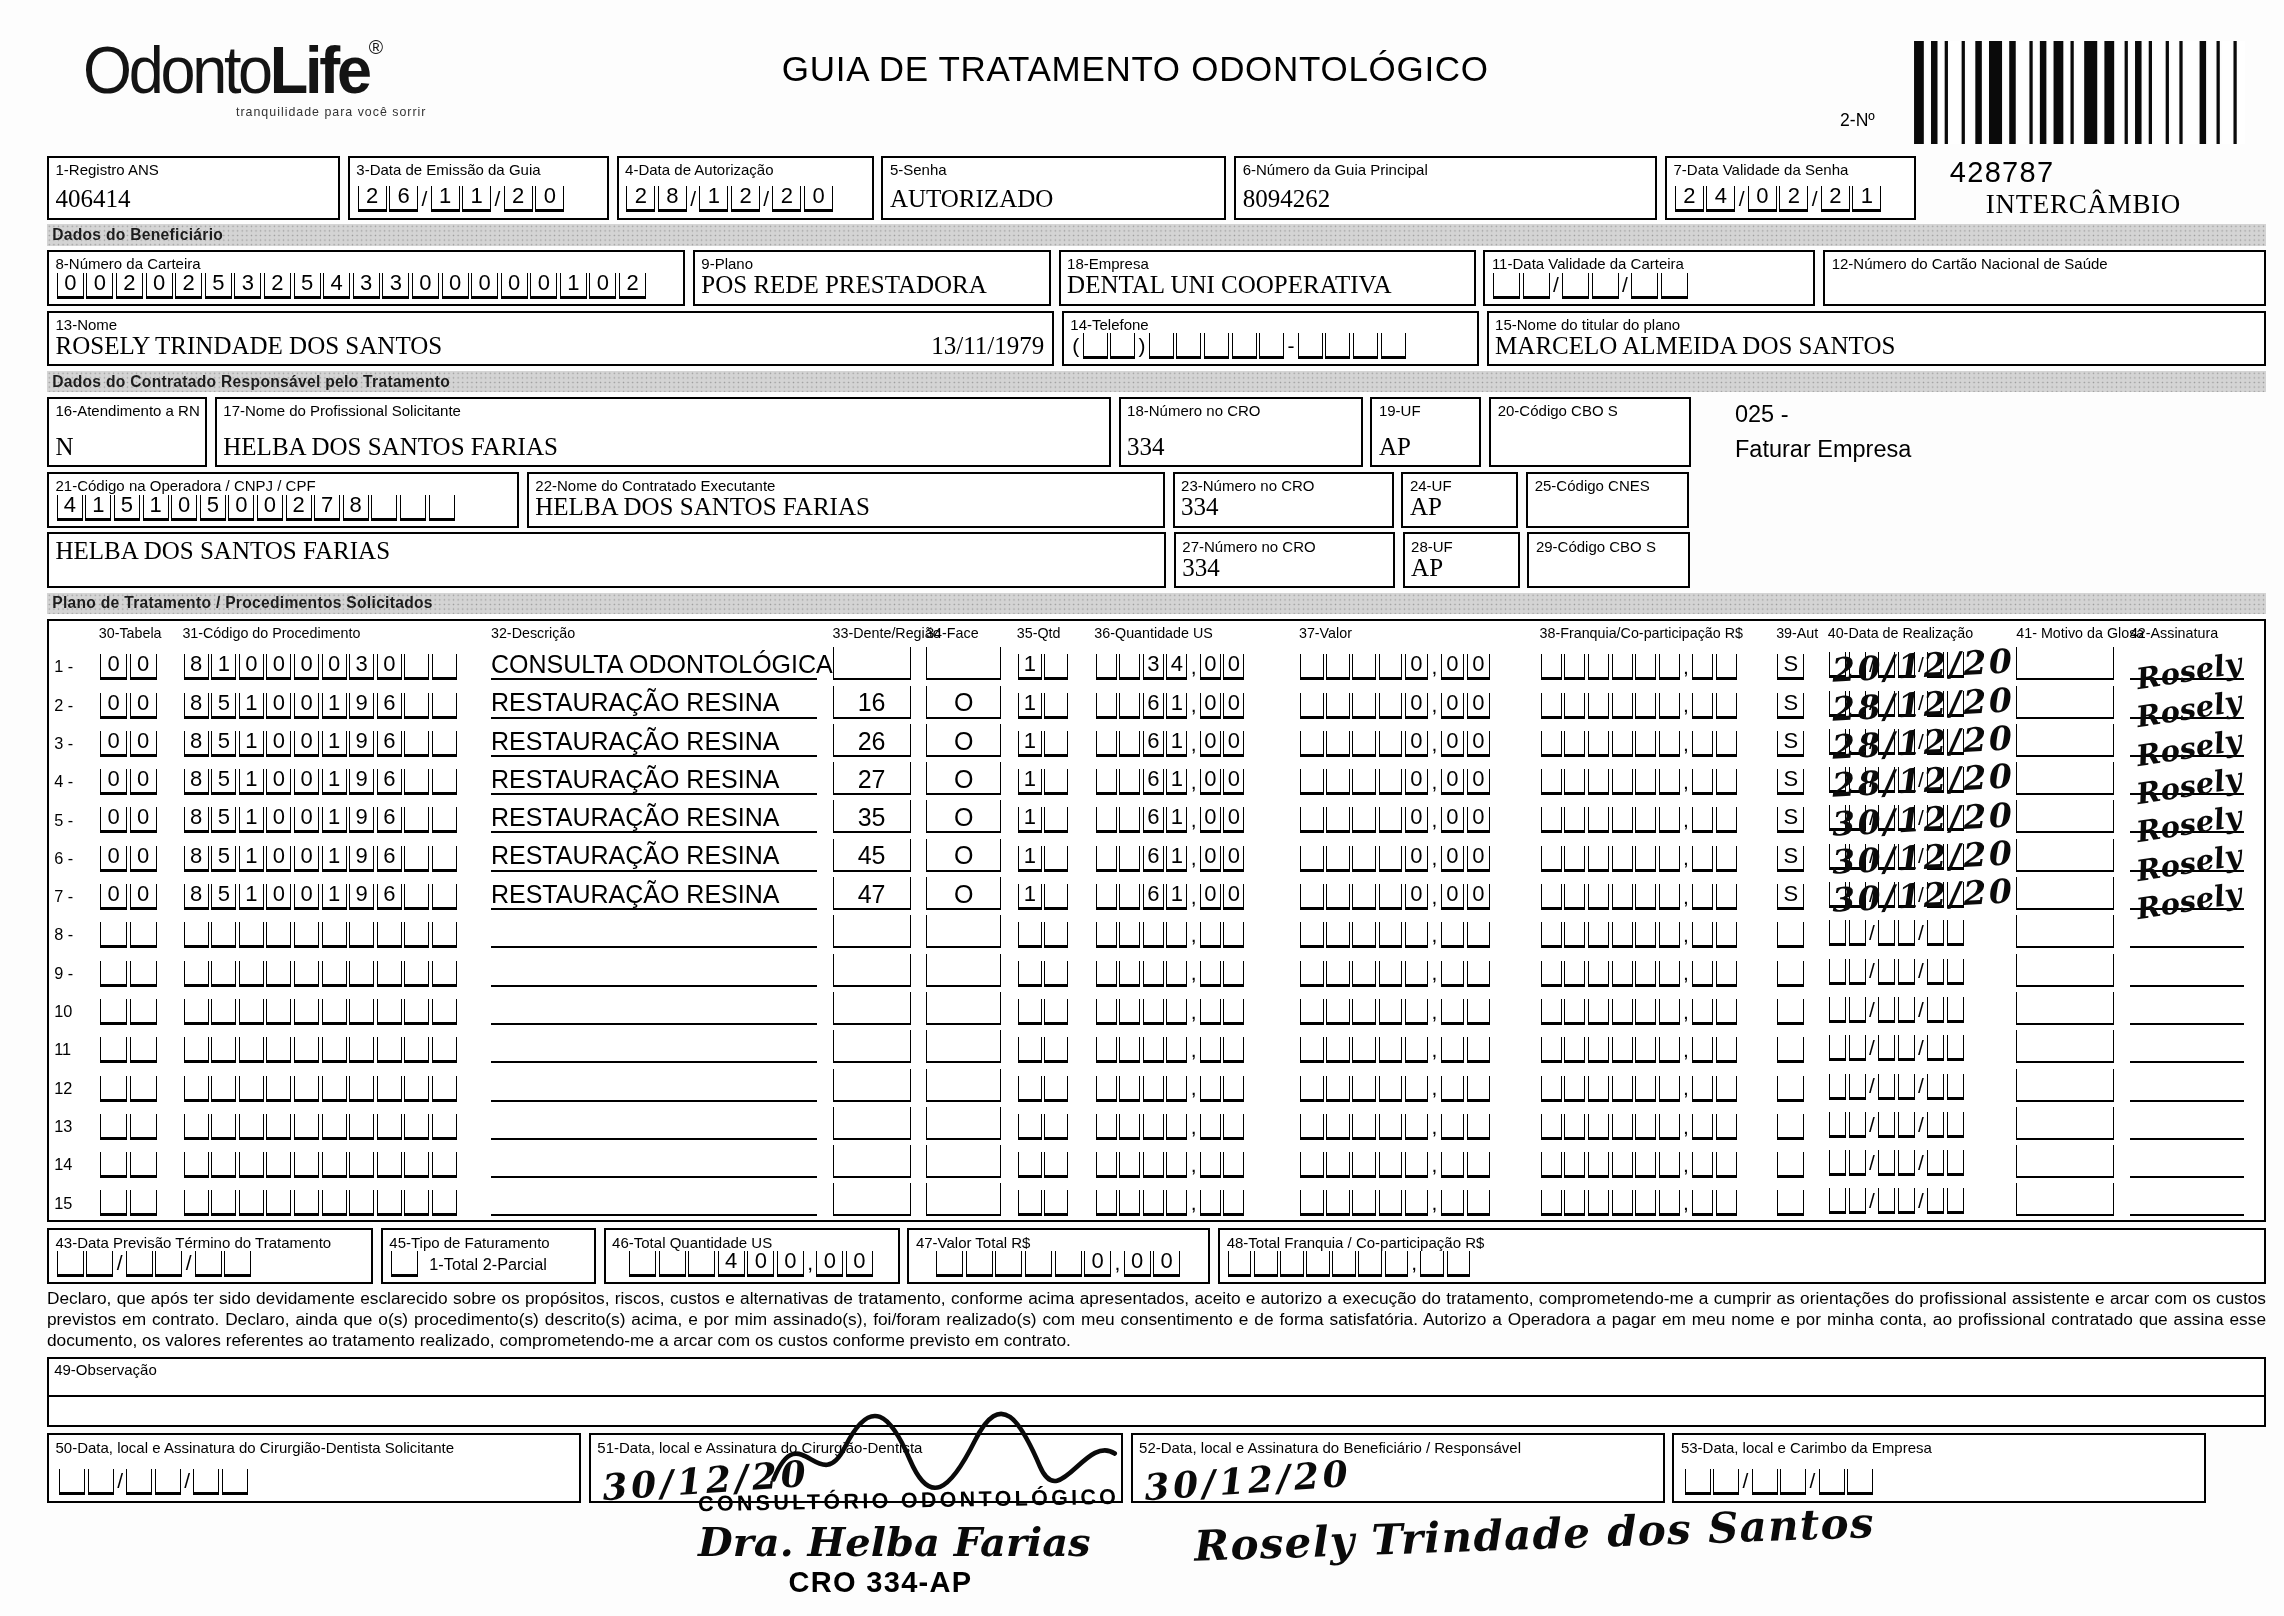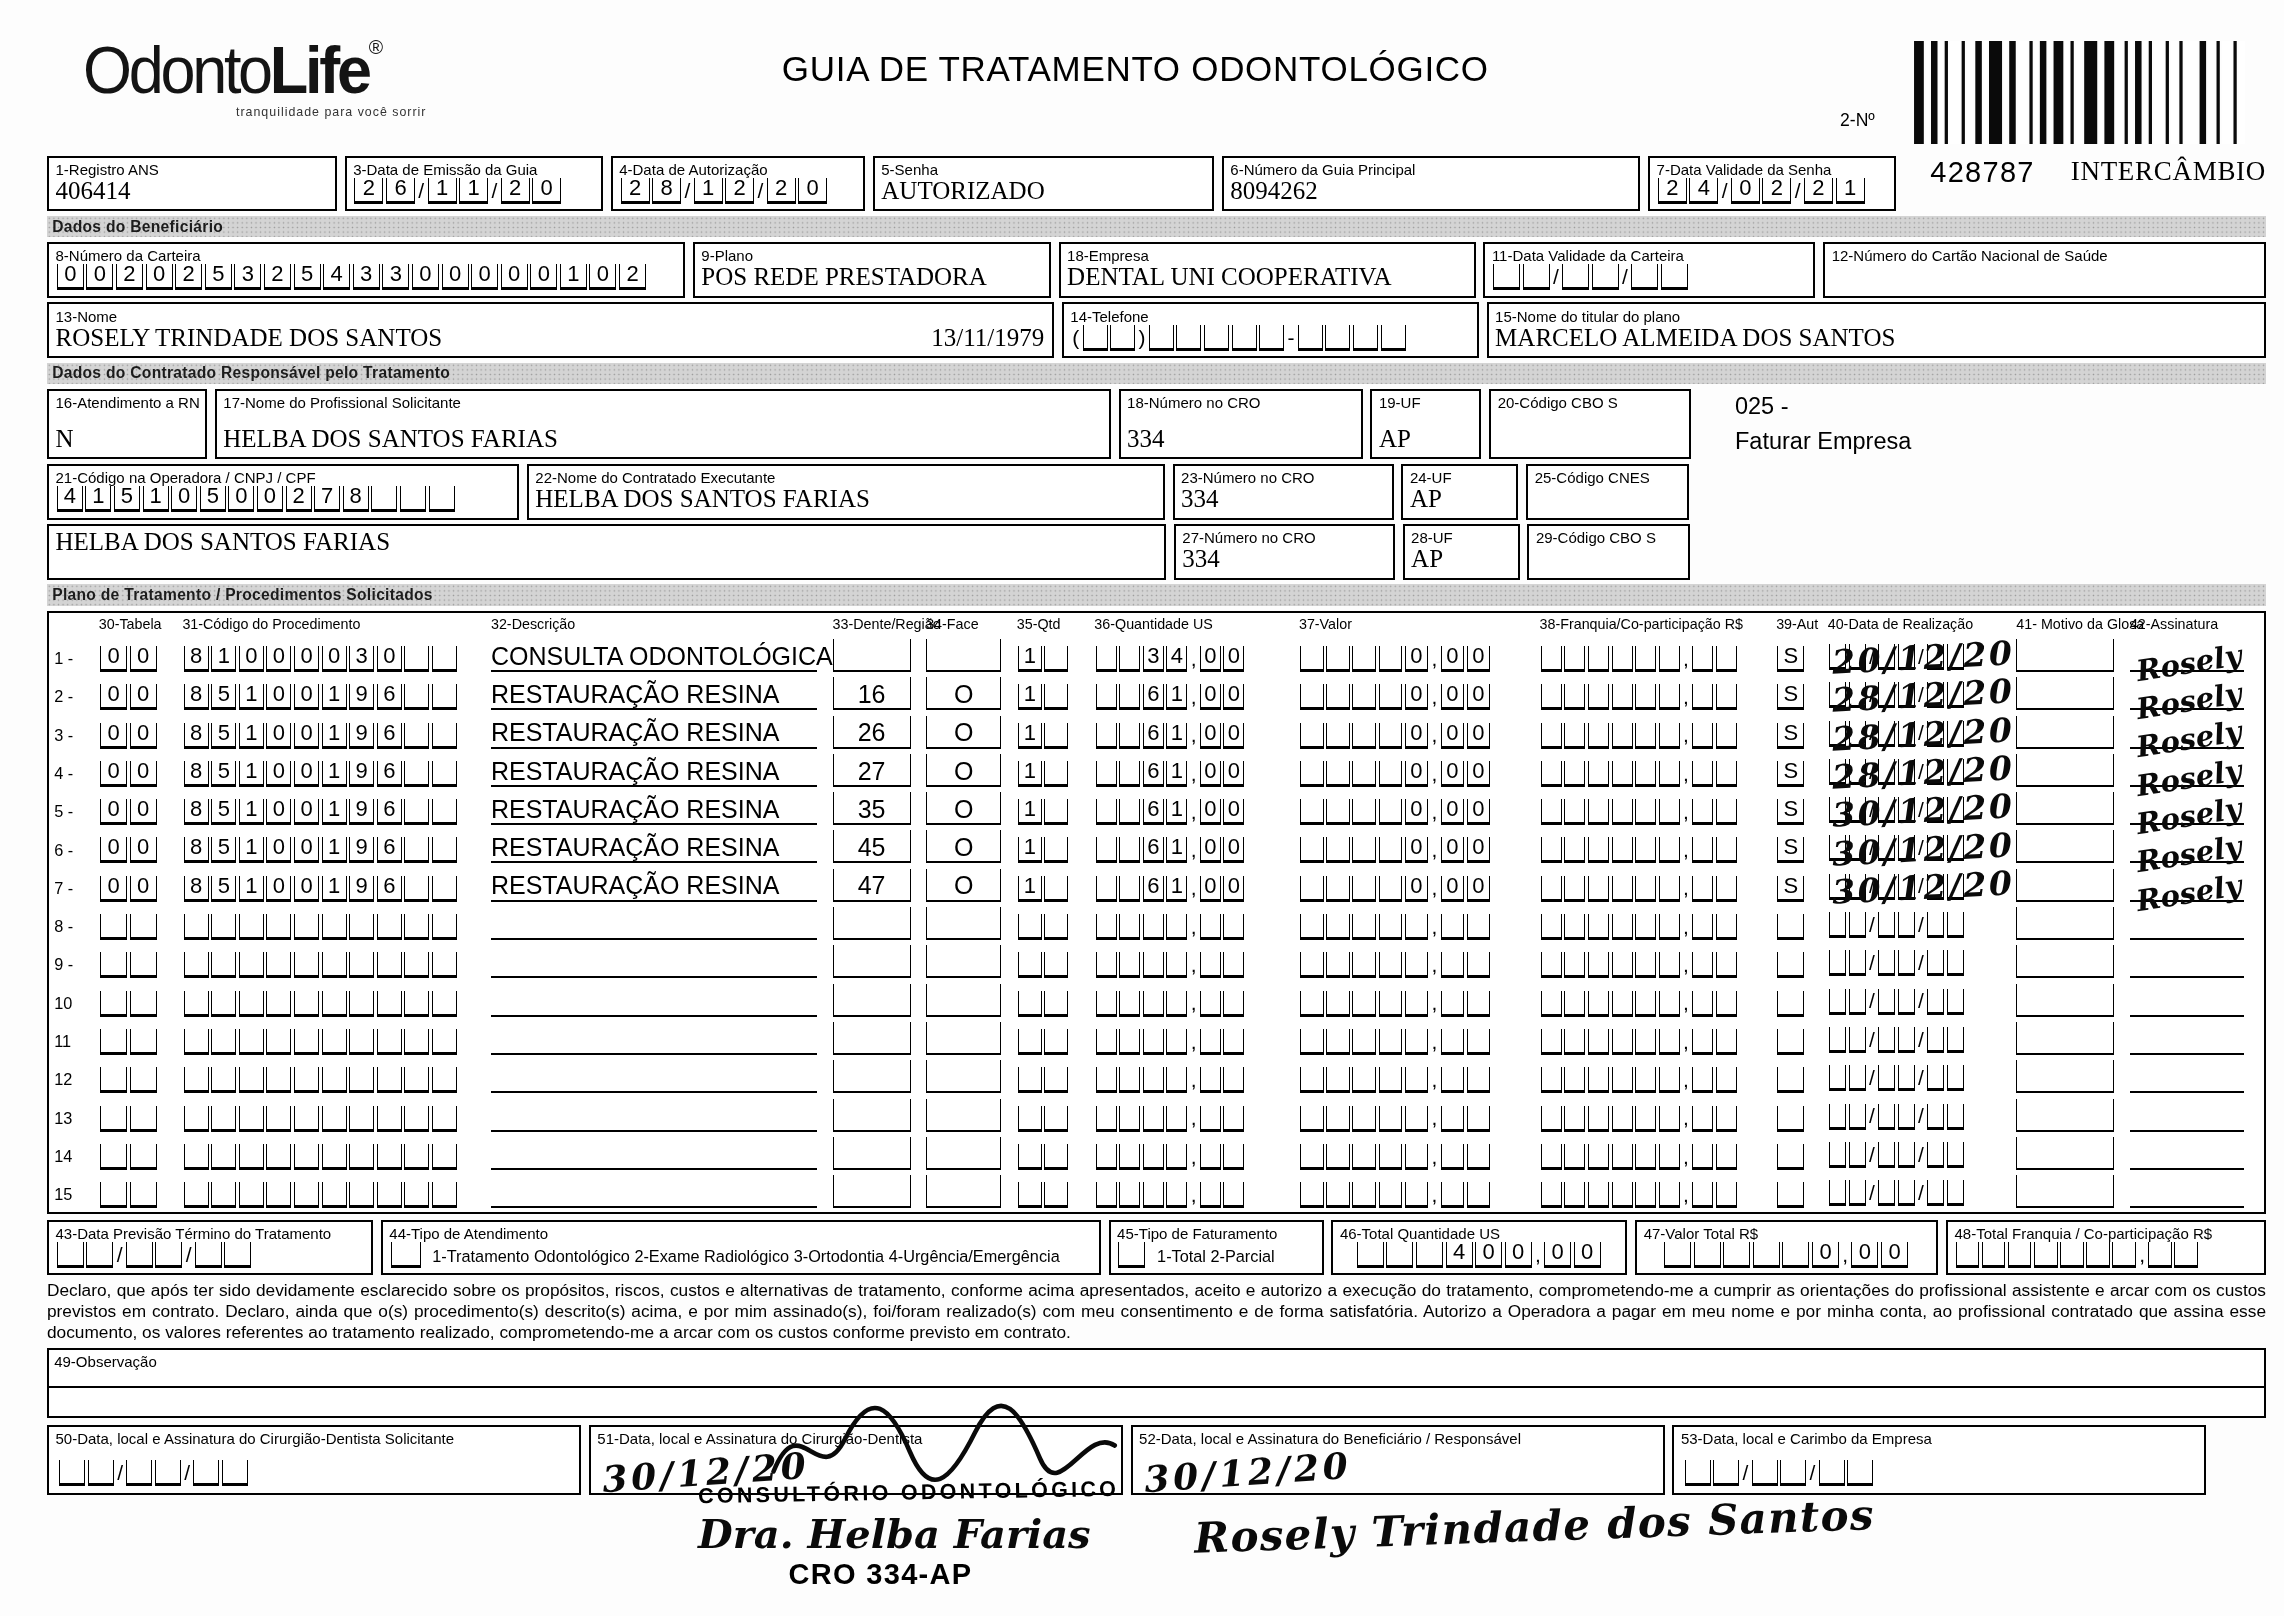--- a/index.html
+++ b/index.html
@@ -60,21 +60,21 @@
   .sigrow{display:flex;gap:7.8px;}
   .sigbox{border:2px solid #000;box-sizing:border-box;height:70px;width:534px;padding:3.3px 6.5px;position:relative;background:#fff;}
   .sigbox .comb{position:absolute;left:9px;bottom:6.5px;}
   .hand-date-big{position:absolute;left:11.7px;bottom:0px;font-size:36px;transform:rotate(-4deg);letter-spacing:3.9px;white-space:nowrap;}
   .scribble{position:absolute;pointer-events:none;}
   .stamp{position:absolute;left:651px;top:56px;text-align:center;width:365px;}
   .stamp-l1{font-size:21.5px;font-weight:700;letter-spacing:3.3px;white-space:nowrap;transform:rotate(-1deg);}
   .stamp-l2{font-size:40px;margin-top:3.9px;white-space:nowrap;}
   .stamp-l3{font-size:29px;font-weight:700;letter-spacing:1.3px;margin-top:1.3px;}
   .benef-name{position:absolute;left:1147px;top:77px;font-size:42px;transform:rotate(-2deg);white-space:nowrap;letter-spacing:1.3px;}
-  .interc{display:flex;flex-direction:row;justify-content:space-between;padding-left:26px;}
+  .interc{display:flex;flex-direction:column;justify-content:space-between;padding-left:26px;}
   .interc .n1{font-size:29px;letter-spacing:1.3px;}
   .interc .n2{font-size:27px;letter-spacing:0.7px;margin-left:36px;font-family:Liberation Serif, serif;}
   .faturar{display:flex;flex-direction:column;justify-content:center;padding-left:36px;font-size:23.5px;line-height:1.5;}
 </style>
 </head>
 <body>
 
 <div class="page">
  <div class="inner">
 
@@ -1477,29 +1477,20 @@
             <span class="cc"></span>
             <span class="cc"></span>
             <span class="sep">/</span>
             <span class="cc"></span>
             <span class="cc"></span>
             <span class="sep">/</span>
             <span class="cc"></span>
             <span class="cc"></span>
           </span>
     </div>
-    <div class="fbox" style="width:720px">
-      <span class="flabel">44-Tipo de Atendimento</span>
-      <span class="optrow">
-        <span class="comb" style="--cw:30px">
-              <span class="cc"></span>
-            </span>
-        <span class="opts">1-Tratamento Odontológico  2-Exame Radiológico  3-Ortodontia  4-Urgência/Emergência</span>
-      </span>
-    </div>
     <div class="fbox" style="width:215px">
       <span class="flabel">45-Tipo de Faturamento</span>
       <span class="optrow">
         <span class="comb" style="--cw:27px">
               <span class="cc"></span>
             </span>
         <span class="opts">1-Total  2-Parcial</span>
       </span>
     </div>
     <div class="fbox" style="width:296px">

